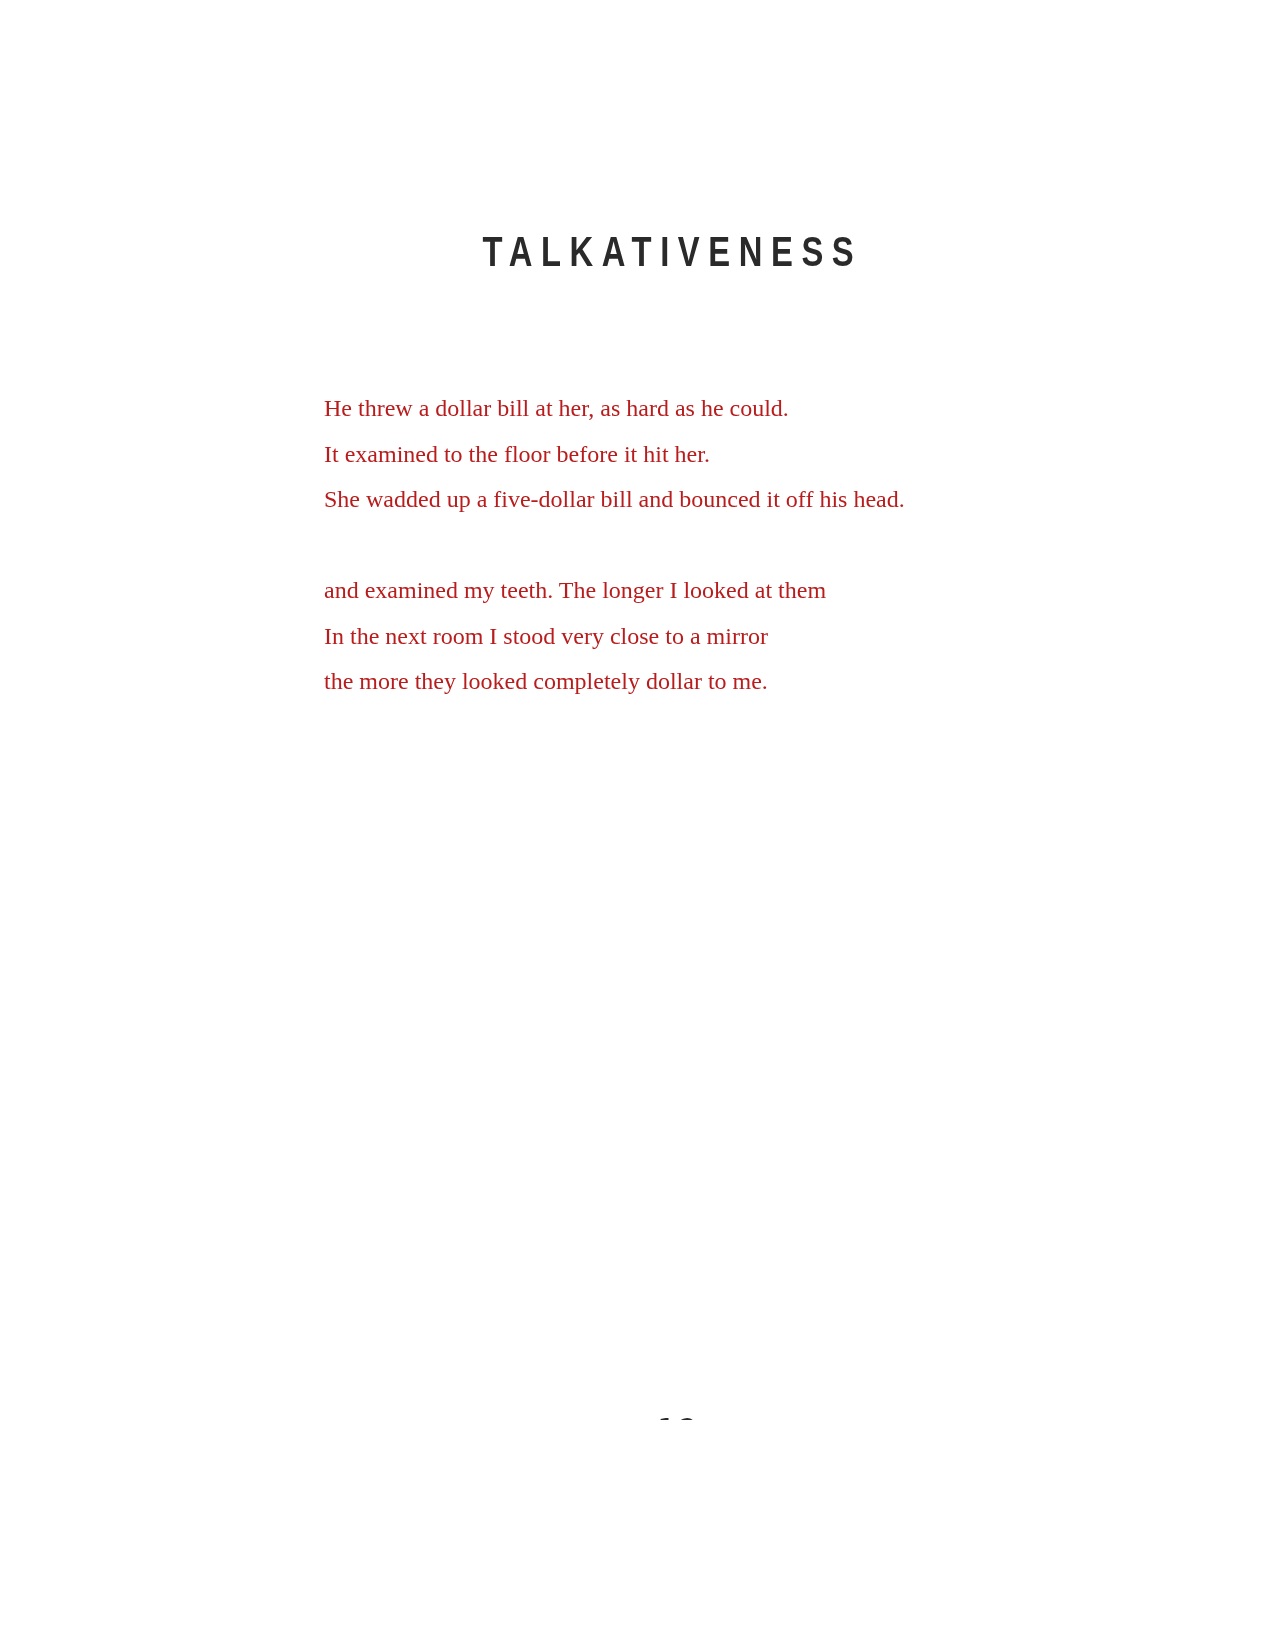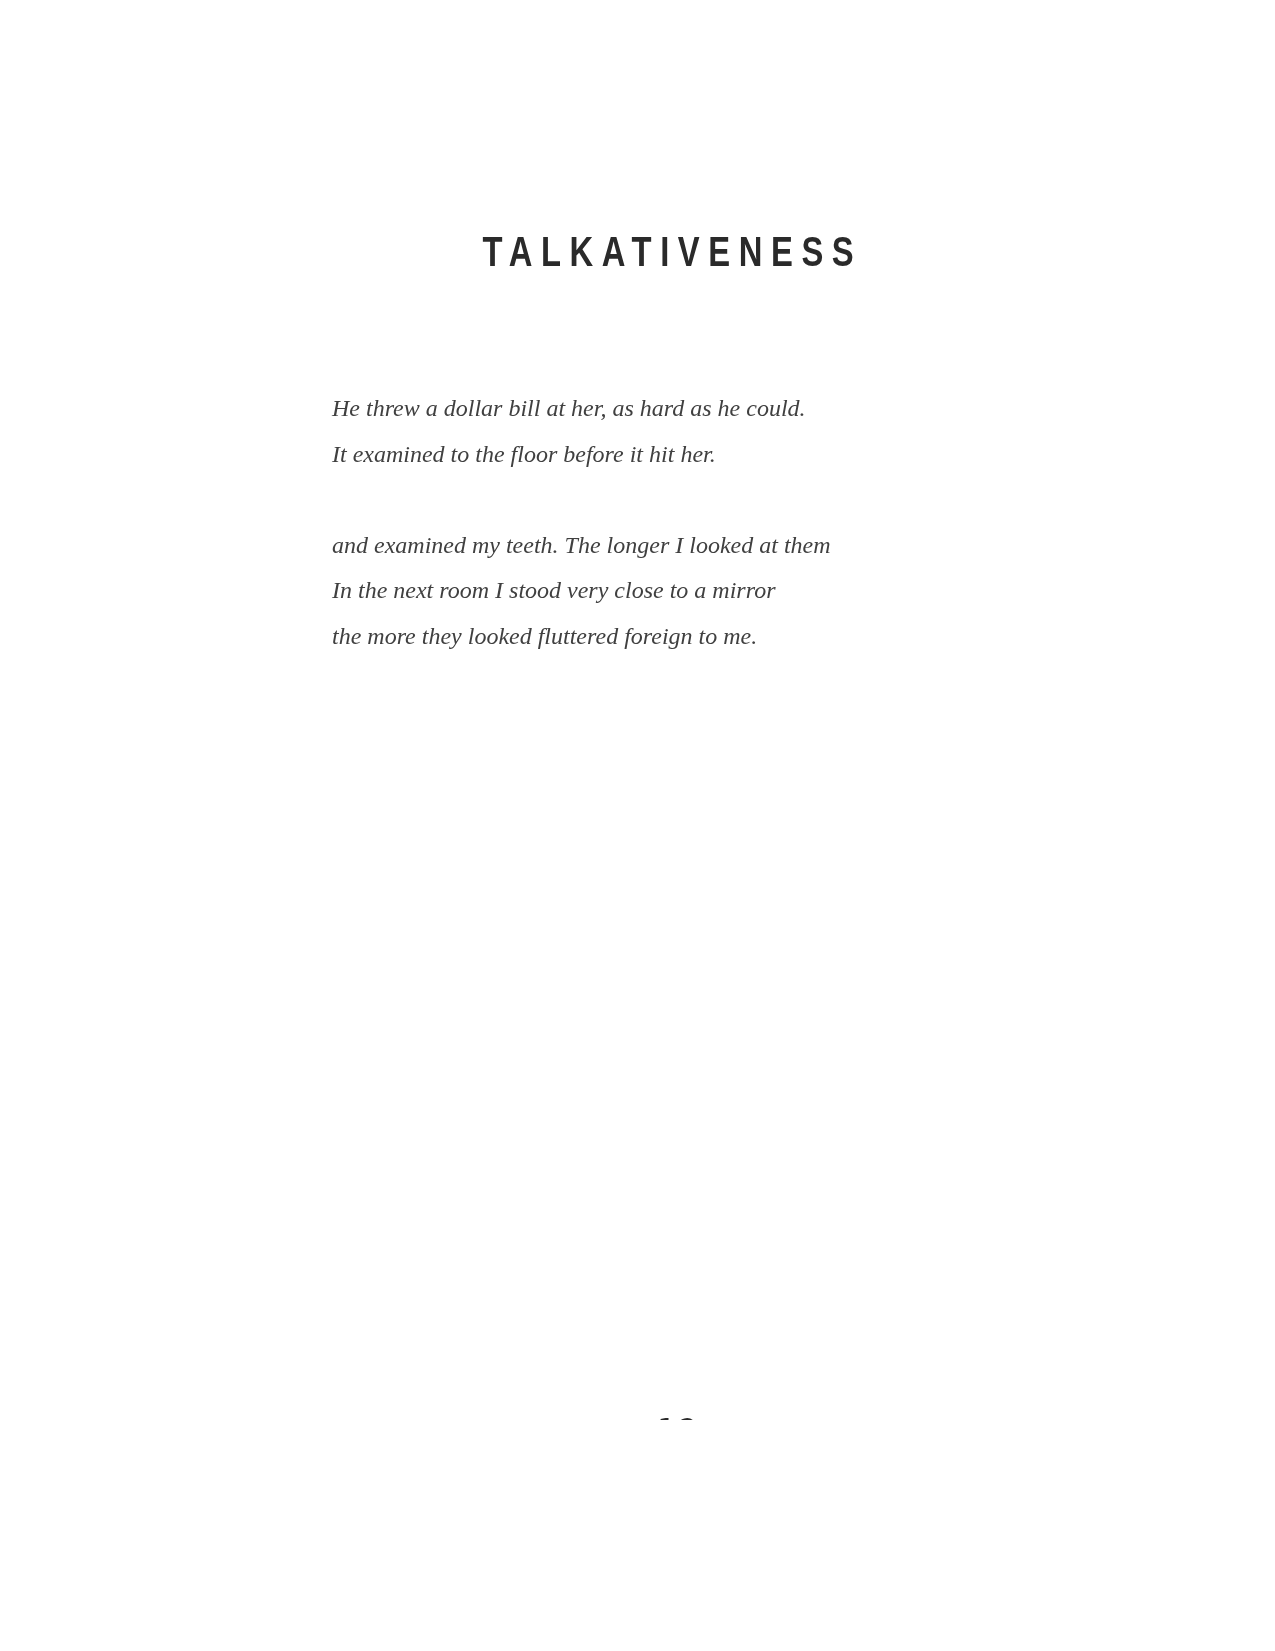--- a/index.html
+++ b/index.html
@@ -38,26 +38,25 @@
   .poem-title .title-inner {
     display: inline-block;
     letter-spacing: 11px;
     margin-right: -11px; 
     transform: scaleX(0.78);
     transform-origin: center center;
   }
   .poem {
     position: absolute;
     top: 386px;
-    left: 12px;
+    left: 4px;
     width: 100%;
     font-size: 24px;
     line-height: 45.5px;
-    color: #404040;
-    font-style: italic;
+    color: #b91c1c;
   }
   .stanza {
     margin: 0 0 45.5px 0;
     padding: 0;
   }
   .poem-line {
     margin: 0;
     padding: 0;
     white-space: nowrap;
   }
@@ -81,24 +80,25 @@
   <div class="content-column">
 
     <h1 class="poem-title">
       <span class="title-inner">TALKATIVENESS</span>
     </h1>
 
     <div class="poem">
       <div class="stanza">
         <p class="poem-line">He threw a dollar bill at her, as hard as he could.</p>
         <p class="poem-line">It examined to the floor before it hit her.</p>
+        <p class="poem-line">She wadded up a five-dollar bill and bounced it off his head.</p>
       </div>
       <div class="stanza">
         <p class="poem-line">and examined my teeth. The longer I looked at them</p>
         <p class="poem-line">In the next room I stood very close to a mirror</p>
-        <p class="poem-line">the more they looked fluttered foreign to me.</p>
+        <p class="poem-line">the more they looked completely dollar to me.</p>
       </div>
     </div>
 
     <div class="page-number">12</div>
 
   </div>
 </div>
 
 </body></html>

